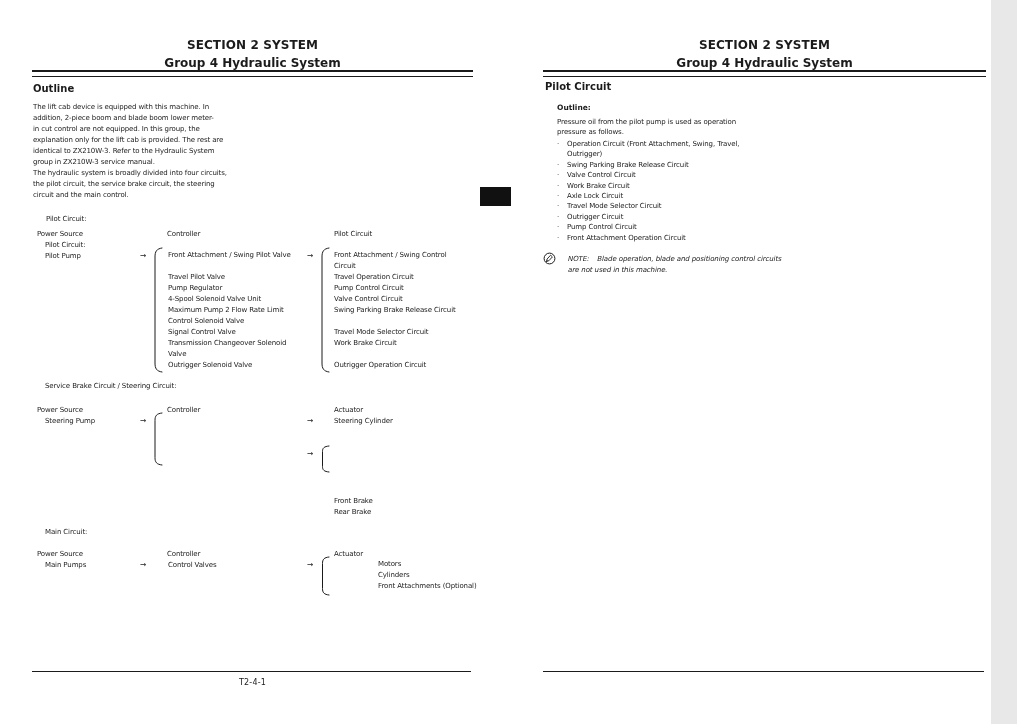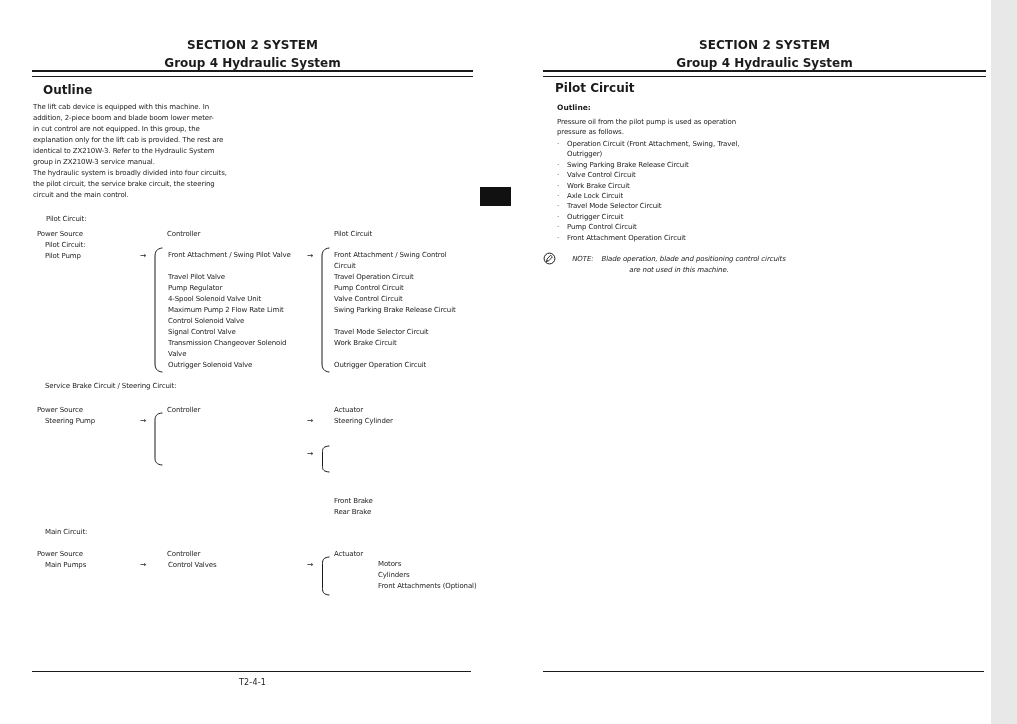--- a/index.html
+++ b/index.html
@@ -6,21 +6,21 @@
   .canvas{position:relative;width:991px;height:724px;background:#ffffff;overflow:hidden;
           font-family:"DejaVu Sans","Liberation Sans",sans-serif;color:#1b1b1b;}
   .abs{position:absolute;}
   .page{position:absolute;top:0;height:724px;}
   .page-left{left:32px;width:441px;}
   .page-right{left:543px;width:443px;}
   .h1{left:0;right:0;top:38px;text-align:center;font-size:12px;font-weight:bold;letter-spacing:.1px;}
   .h2{left:0;right:0;top:56px;text-align:center;font-size:12px;font-weight:bold;}
   .rule{left:0;right:0;top:70px;height:7px;box-sizing:border-box;
         border-top:2.5px solid #1b1b1b;border-bottom:1px solid #1b1b1b;}
-  .heading{font-size:12px;font-weight:bold;margin-left:10px;}
+  .heading{font-size:10px;font-weight:bold;}
   .subheading{font-size:7.5px;font-weight:bold;}
   .t{font-size:7px;letter-spacing:-0.12px;line-height:10.33px;}
   .d{font-size:7px;letter-spacing:-0.12px;line-height:11px;white-space:nowrap;}
   ul.dlist{margin:0;padding:0;list-style:none;}
   ul.dlist li{height:11px;}
   .arrow{font-size:7.5px;line-height:11px;}
   .footer-line{left:0;right:2px;top:671px;border-top:1px solid #1b1b1b;height:0;}
   .pagenum{left:0;right:0;top:678px;text-align:center;font-size:8px;letter-spacing:.2px;}
   .bullets{margin:0;padding:0;list-style:none;width:200px;font-size:7px;letter-spacing:-0.12px;line-height:10.4px;}
   .bullets li{position:relative;}
@@ -159,20 +159,20 @@
       <li><span class="dot">·</span><span>Outrigger Circuit</span></li>
       <li><span class="dot">·</span><span>Pump Control Circuit</span></li>
       <li><span class="dot">·</span><span>Front Attachment Operation Circuit</span></li>
     </ul>
 
     <svg class="abs" style="left:0px;top:252px;" width="13" height="13" viewBox="0 0 13 13">
       <circle cx="6.5" cy="6.5" r="5.4" fill="none" stroke="#1b1b1b" stroke-width="1"></circle>
       <path d="M3.4,9.6 L4.1,7 L7.6,3.2 L9.4,4.9 L5.9,8.7 Z" fill="none" stroke="#1b1b1b" stroke-width="0.9" stroke-linejoin="round"></path>
       <path d="M3.4,9.6 L4.6,8.5" stroke="#1b1b1b" stroke-width="0.9"></path>
     </svg>
-    <div class="abs note-text" style="left:25px;top:254px;text-align:center;">
+    <div class="abs note-text" style="left:25px;top:254px;">
       <span class="note-label">NOTE:</span><span>Blade operation, blade and positioning control circuits are not used in this machine.</span>
     </div>
 
     <div class="abs footer-line"></div>
   </div>
 
 </div>
 
 </body></html>

